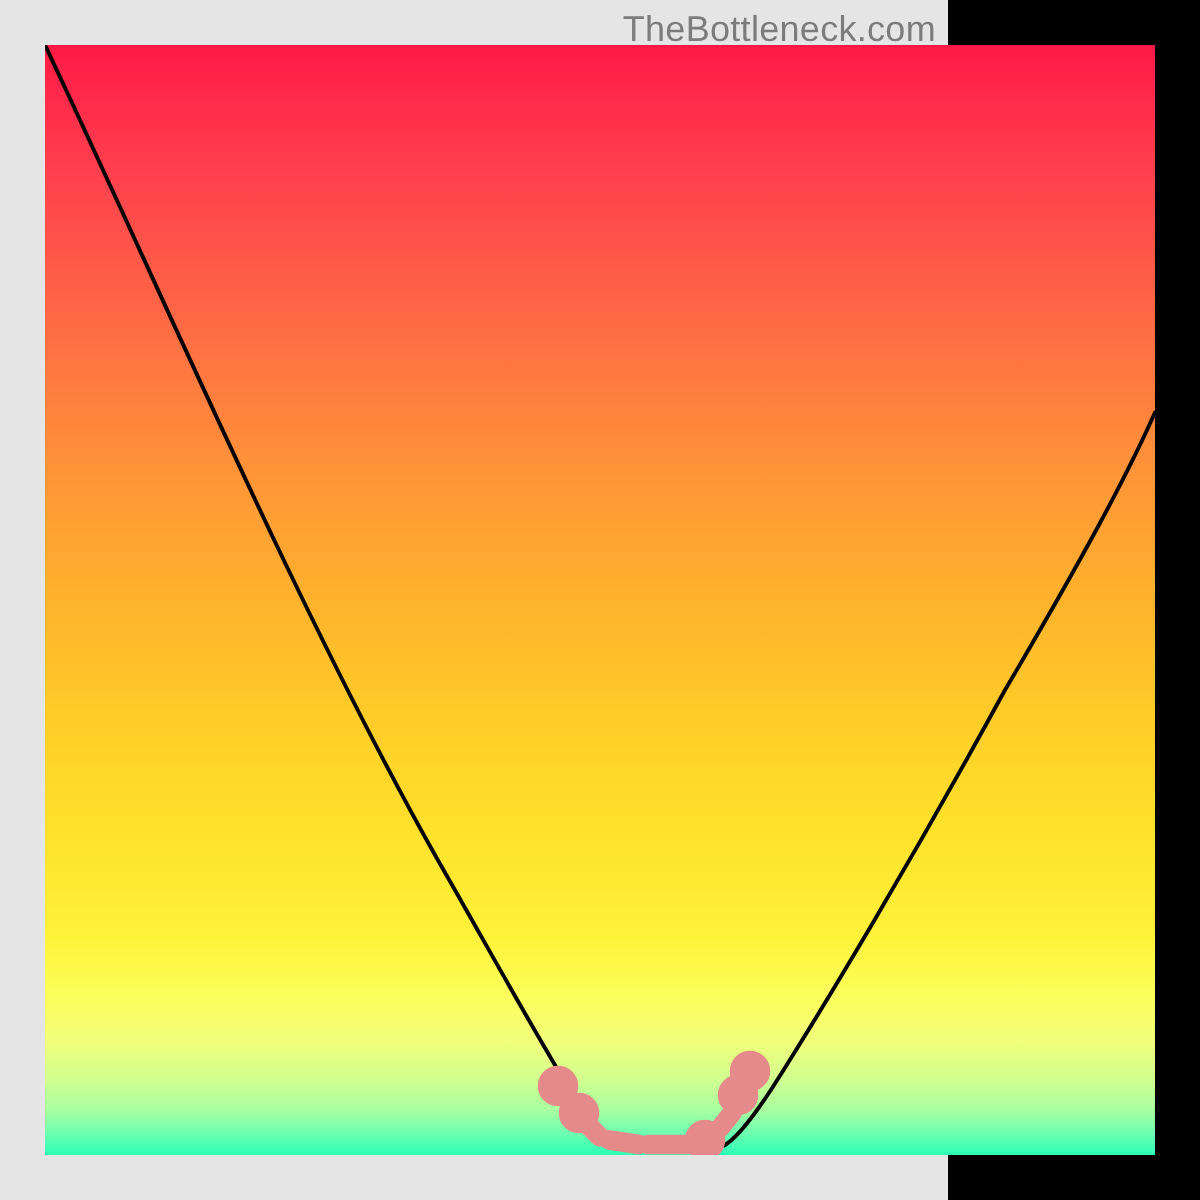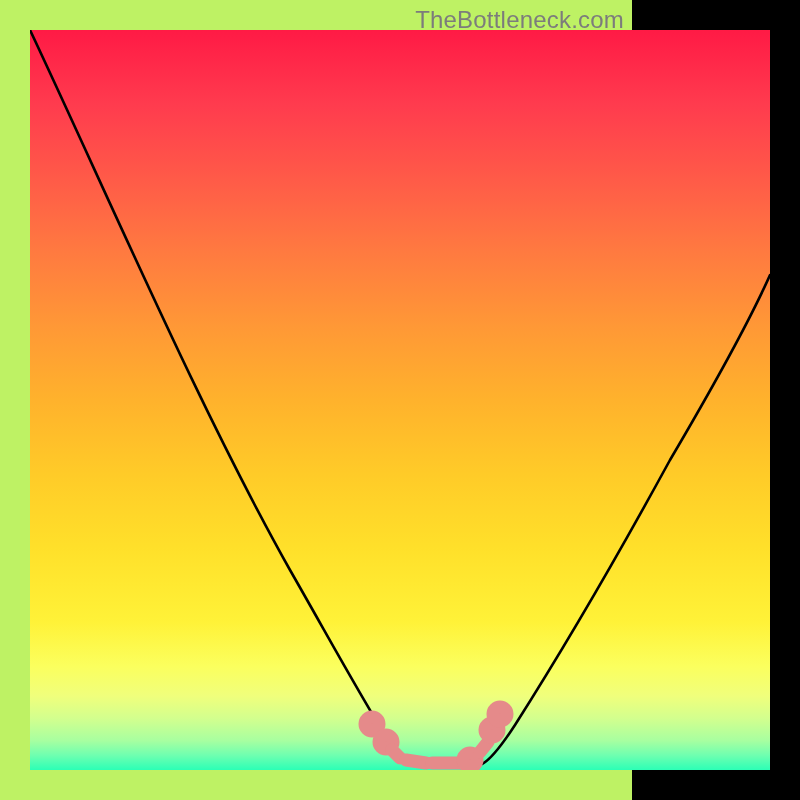--- a/index.html
+++ b/index.html
@@ -8,21 +8,21 @@
     width: 800px;
     height: 800px;
     background: #000;
     overflow: hidden;
     font-family: Arial, Helvetica, sans-serif;
   }
   .frame {
     position: relative;
     width: 632px;
     height: 800px;
-    background: #bef264;
+    background: #e5e5e5;
   }
   .plot-area {
     position: absolute;
     left: 30px;
     top: 30px;
     width: 740px;
     height: 740px;
     
     background: linear-gradient(
       to bottom,

